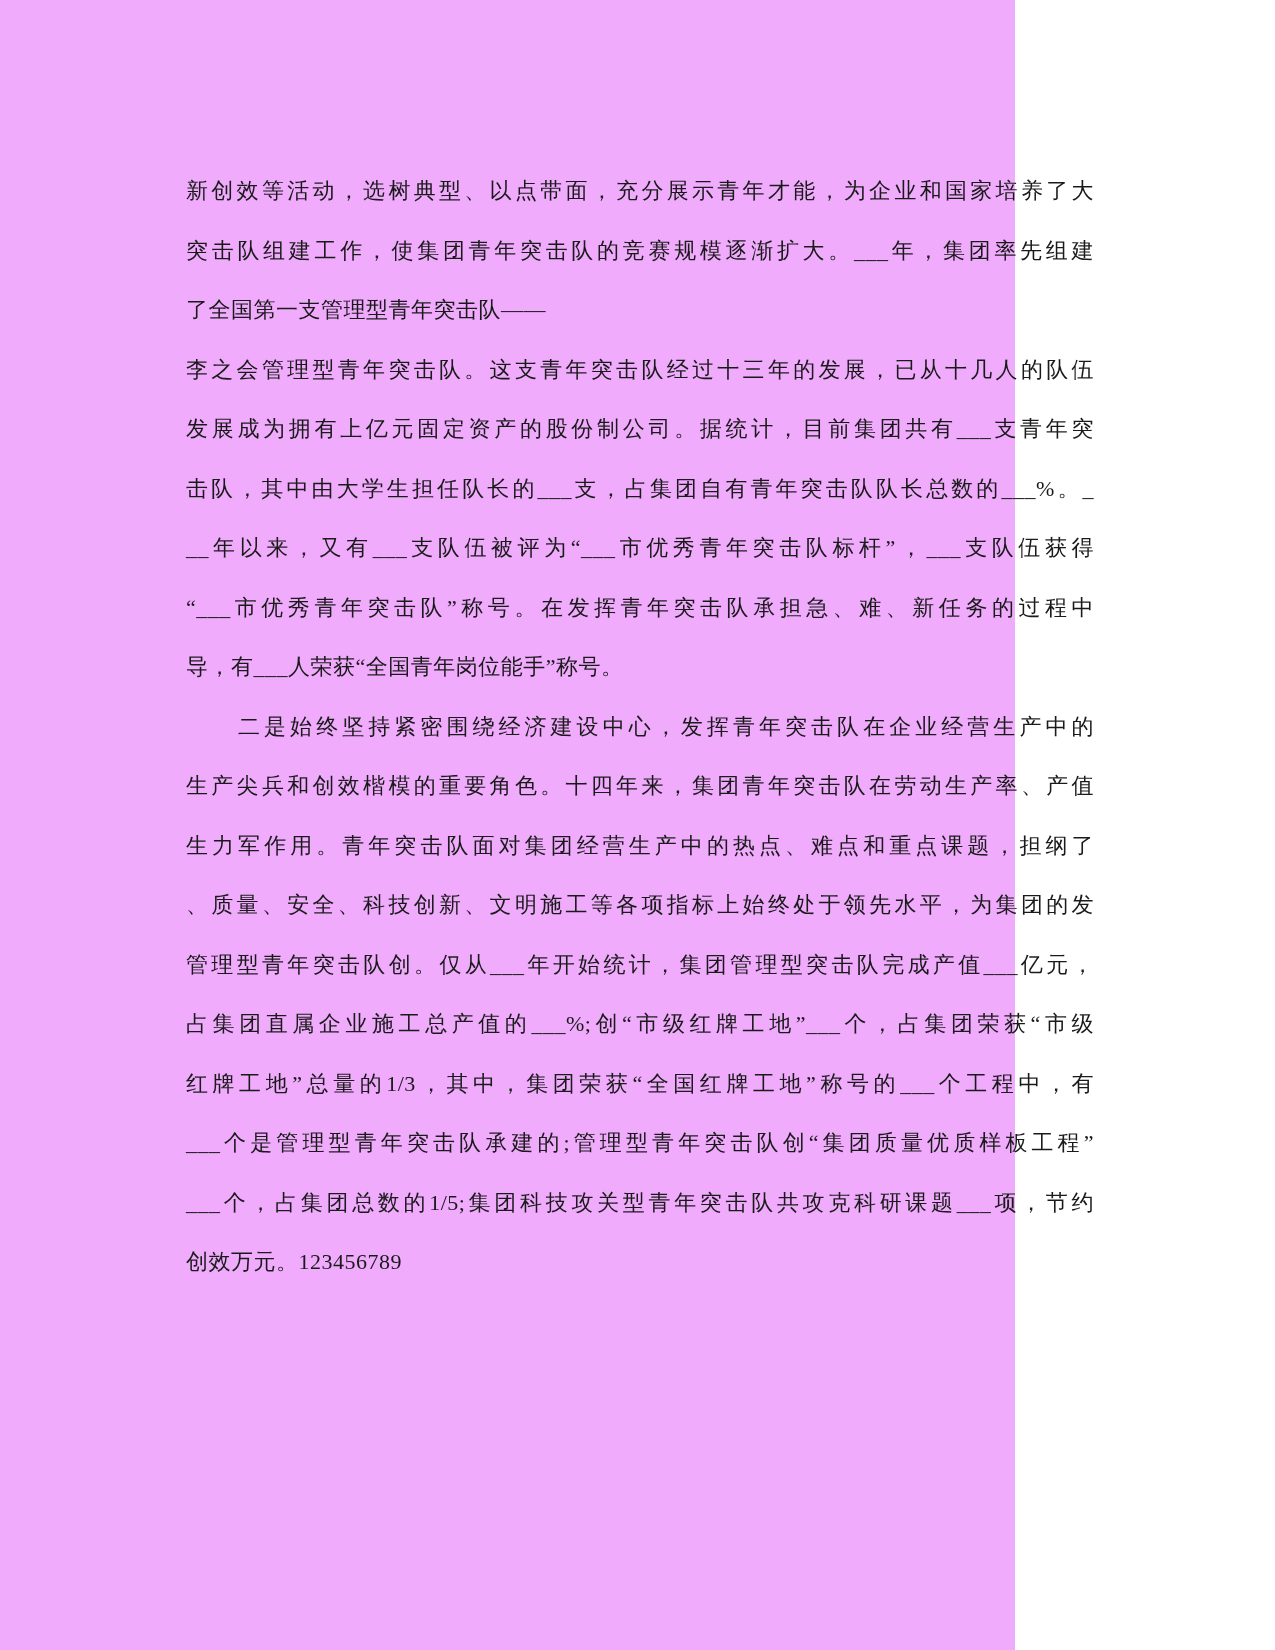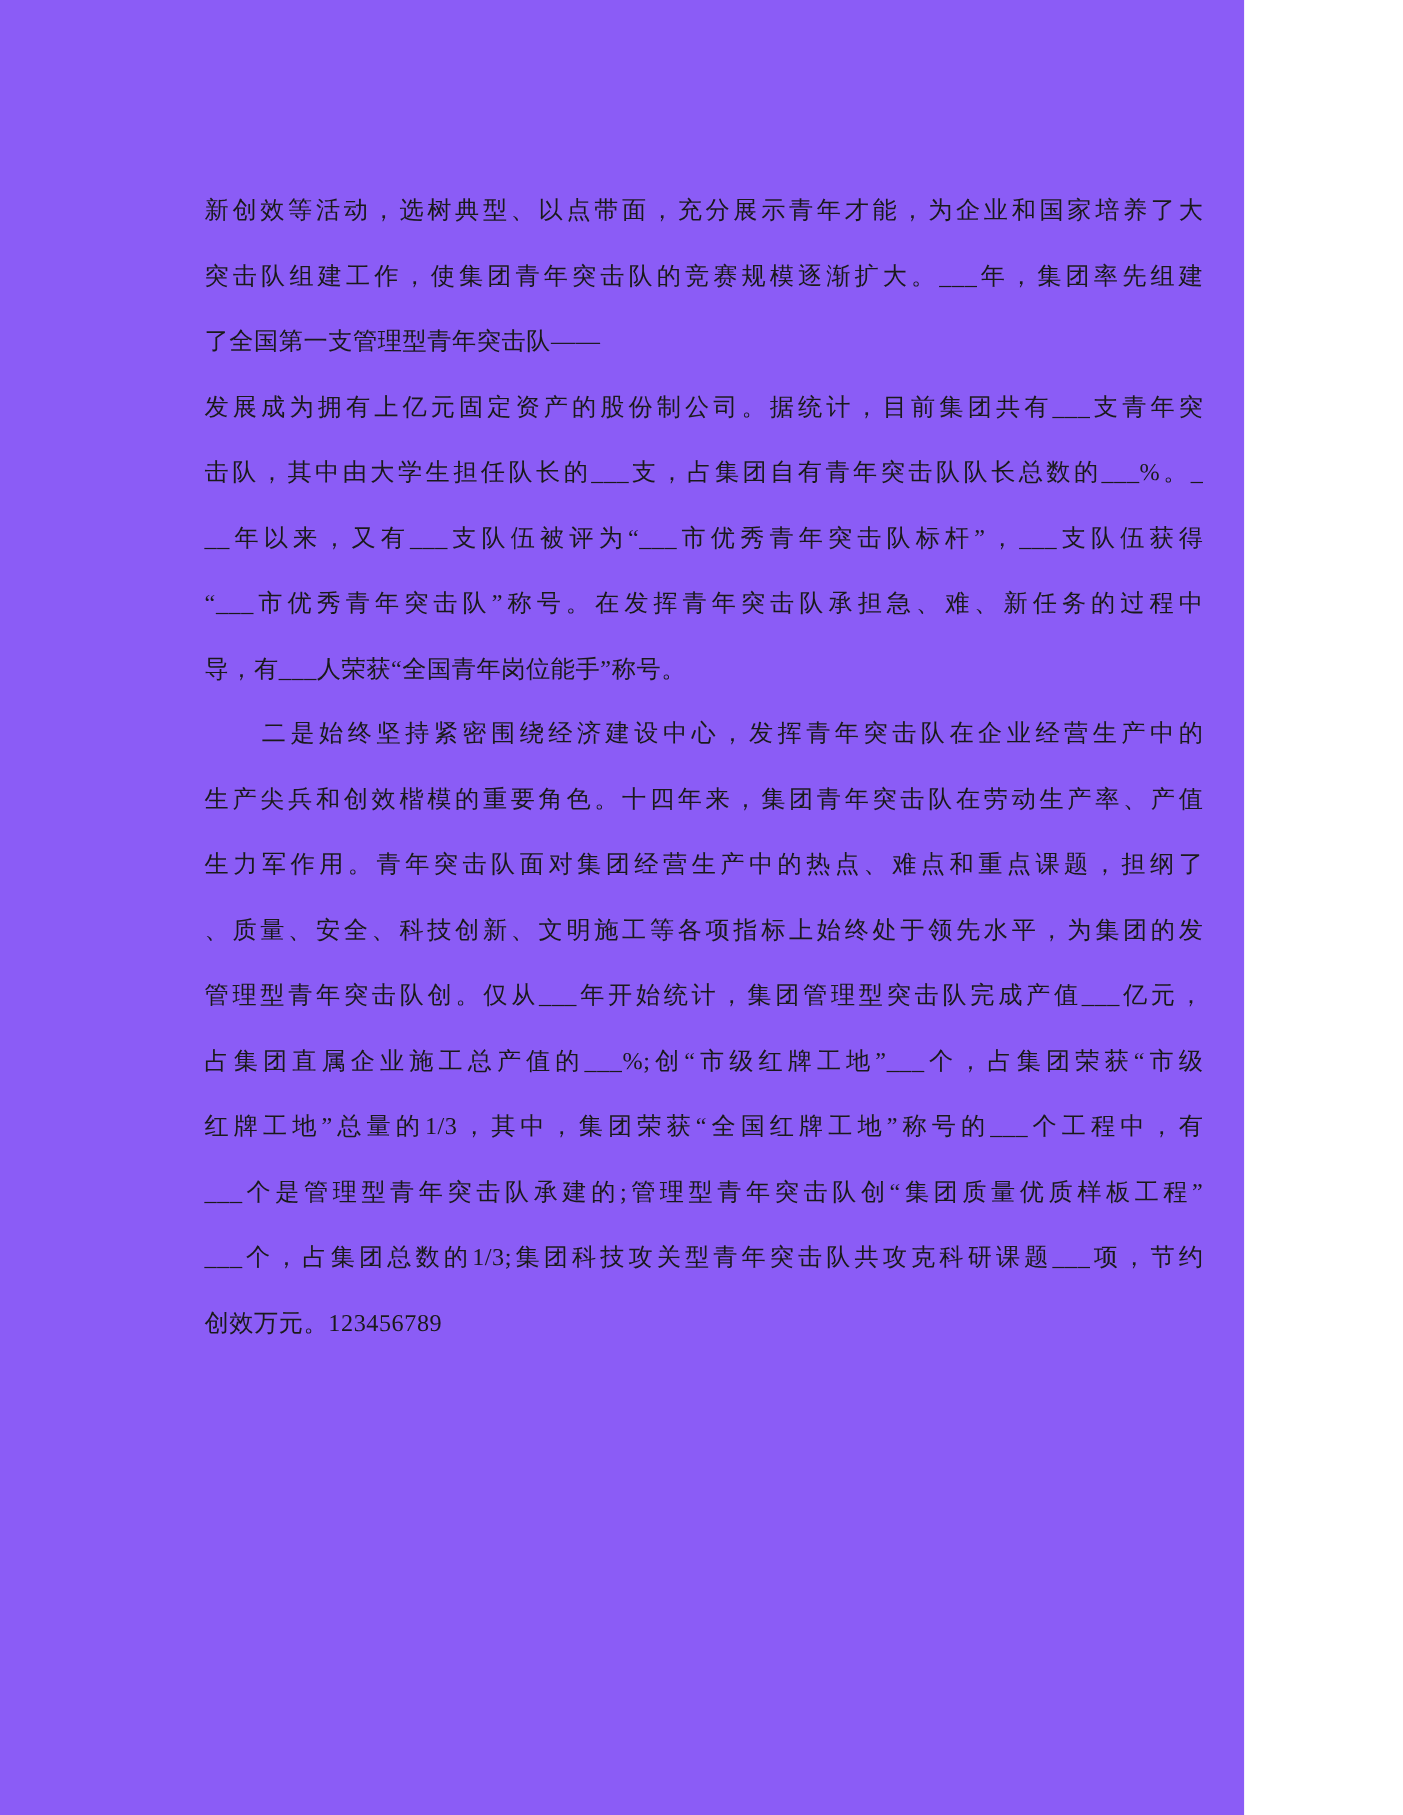--- a/index.html
+++ b/index.html
@@ -7,23 +7,23 @@
     padding: 0;
     background: #ffffff;
   }
   body {
     width: 1275px;
     height: 1650px;
     overflow: hidden;
   }
   .page {
     position: relative;
-    width: 1131px;
+    width: 1015px;
     height: 1650px;
-    background: #8b5cf6;
+    background: #f0abfc;
   }
   .doc-lines {
     position: absolute;
     top: 161px;
     left: 186px;
     width: 908px;
     font-family: "Liberation Serif", "DejaVu Serif", serif;
     font-size: 22px;
     line-height: 59.5px;
     color: #1a1a1a;
@@ -46,29 +46,30 @@
   }
 </style>
 </head>
 <body>
 
 <div class="page">
   <div class="doc-lines">
       <div class="line"><span class="seg">新创效等活动，选树典型、以点带面，充分展示青年才能，为企业和国家培养了大</span></div>
       <div class="line"><span class="seg">突击队组建工作，使集团青年突击队的竞赛规模逐渐扩大。___年，集团率先组建</span></div>
       <div class="line left"><span class="seg">了全国第一支管理型青年突击队——</span></div>
+      <div class="line"><span class="seg">李之会管理型青年突击队。这支青年突击队经过十三年的发展，已从十几人的队伍</span></div>
       <div class="line"><span class="seg">发展成为拥有上亿元固定资产的股份制公司。据统计，目前集团共有___支青年突</span></div>
       <div class="line"><span class="seg">击队，其中由大学生担任队长的___支，占集团自有青年突击队队长总数的___%。_</span></div>
       <div class="line"><span class="seg">__年以来，又有___支队伍被评为“___市优秀青年突击队标杆”，___支队伍获得</span></div>
       <div class="line"><span class="seg">“___市优秀青年突击队”称号。在发挥青年突击队承担急、难、新任务的过程中</span></div>
       <div class="line left"><span class="seg">导，有___人荣获“全国青年岗位能手”称号。</span></div>
       <div class="line indent"><span class="seg b">二是始终坚持紧密围绕经济建设中心，发挥青年突击队在企业经营生产中的</span></div>
       <div class="line"><span class="seg">生产尖兵和创效楷模的重要角色。十四年来，集团青年突击队在劳动生产率、产值</span></div>
       <div class="line"><span class="seg b">生力军作用</span><span class="seg">。青年突击队面对集团经营生产中的热点、难点和重点课题，担纲了</span></div>
       <div class="line"><span class="seg">、质量、安全、科技创新、文明施工等各项指标上始终处于领先水平，为集团的发</span></div>
       <div class="line"><span class="seg">管理型青年突击队创。仅从___年开始统计，集团管理型突击队完成产值___亿元，</span></div>
       <div class="line"><span class="seg">占集团直属企业施工总产值的___%;创“市级红牌工地”___个，占集团荣获“市级</span></div>
       <div class="line"><span class="seg">红牌工地”总量的1/3，其中，集团荣获“全国红牌工地”称号的___个工程中，有</span></div>
       <div class="line"><span class="seg">___个是管理型青年突击队承建的;管理型青年突击队创“集团质量优质样板工程”</span></div>
-      <div class="line"><span class="seg">___个，占集团总数的1/3;集团科技攻关型青年突击队共攻克科研课题___项，节约</span></div>
+      <div class="line"><span class="seg">___个，占集团总数的1/5;集团科技攻关型青年突击队共攻克科研课题___项，节约</span></div>
       <div class="line left"><span class="seg">创效万元。123456789</span></div>
     </div>
 </div>
 
 </body></html>

